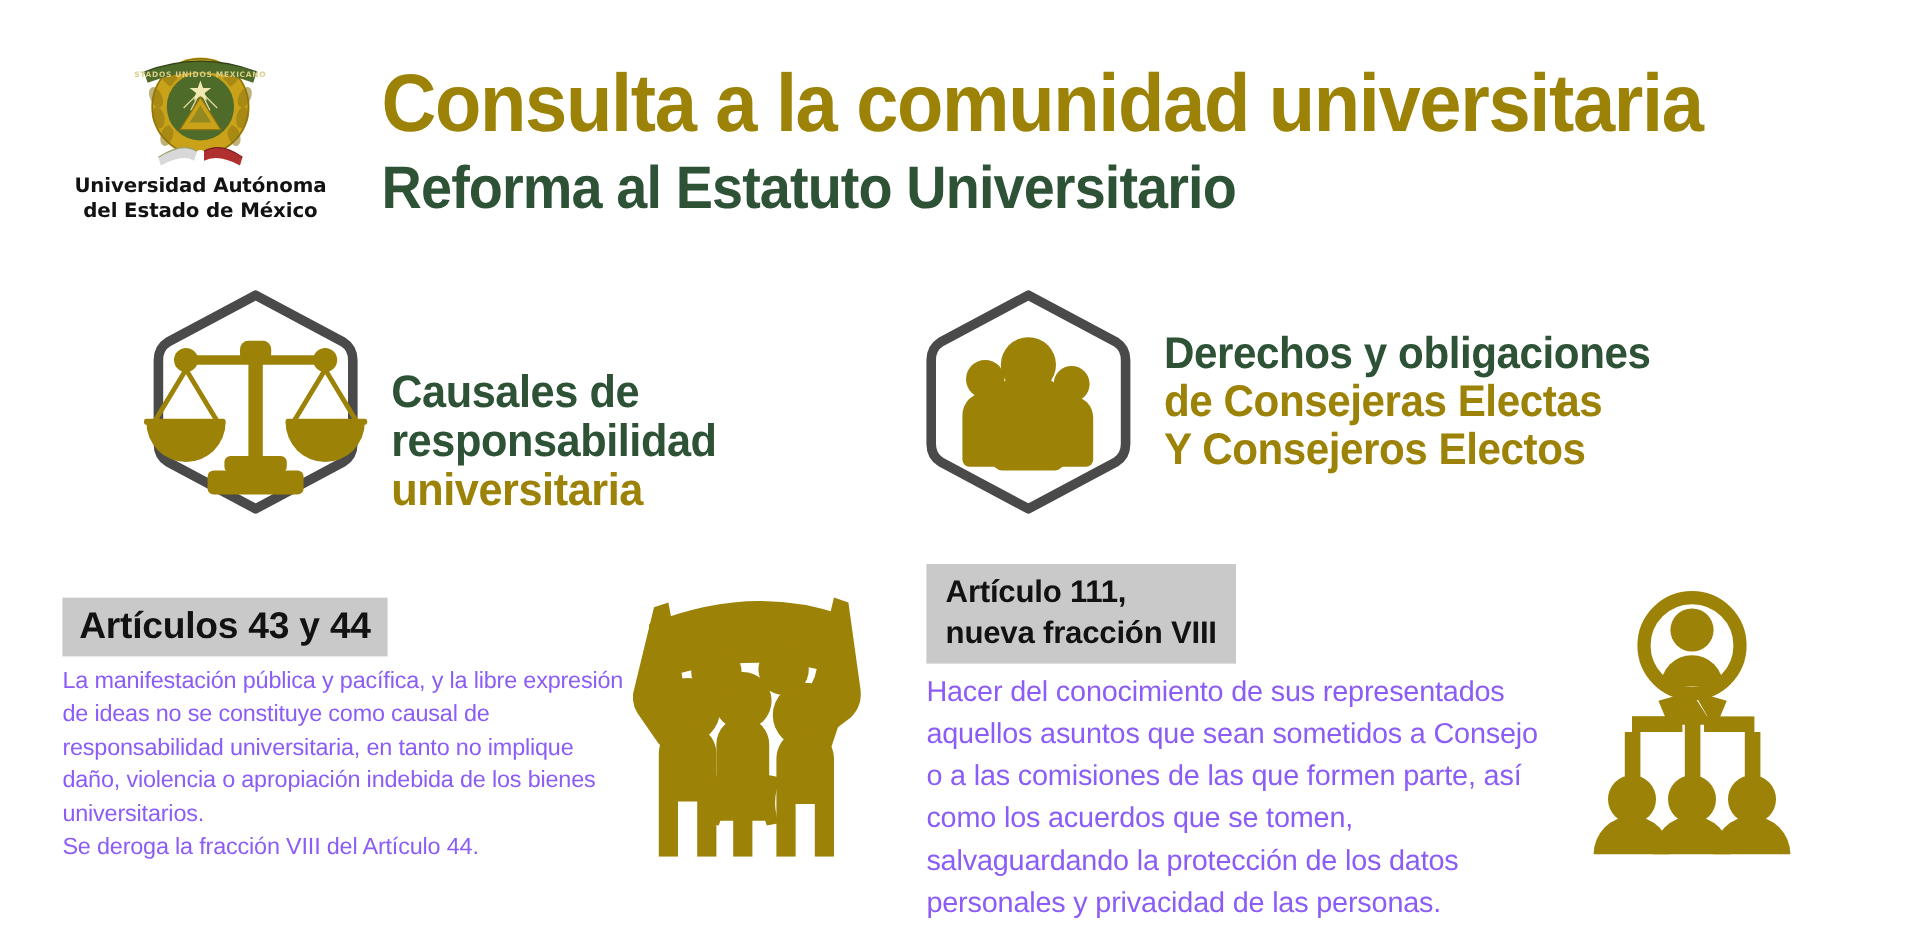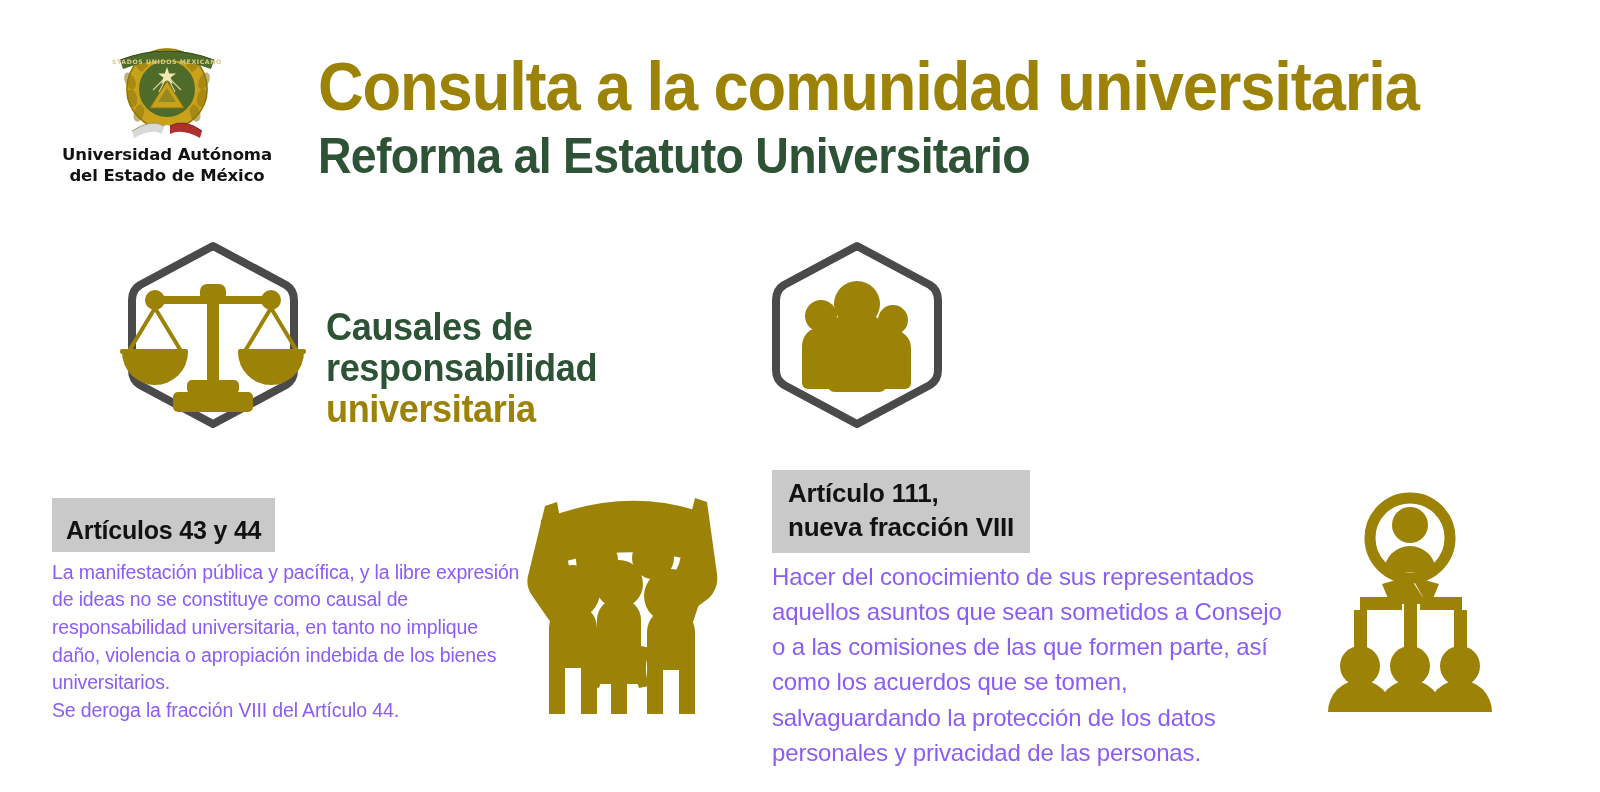--- a/index.html
+++ b/index.html
@@ -110,24 +110,24 @@
   
   .panel { position: absolute; }
   #panel-left  { left: 52px;  top: 498px; width: 470px; }
   #panel-right { left: 772px; top: 470px; width: 510px; }
 
   .panel-heading {
     display: inline-block;
     background: #C9C9C9;
     color: #121212;
     font-family: "Liberation Sans", sans-serif;
-    font-size: 25px;
+    font-size: 31px;
     font-weight: 700;
     line-height: 1.30;
-    padding: 16px 14px 5px 14px;
+    padding: 4px 14px 5px 14px;
     letter-spacing: -0.2px;
     white-space: pre-line;
   }
   #panel-right .panel-heading { font-size: 26px; padding: 7px 16px 8px 16px; }
 
   .panel-body {
     margin-top: 7px;
     font-family: "Liberation Sans", sans-serif;
     font-size: 19.5px;
     font-weight: 400;
@@ -271,20 +271,25 @@
           <path d="M-55 8 a19 19 0 0 1 38 0 L-17 45 a6 6 0 0 1 -6 6 L-49 51 a6 6 0 0 1 -6 -6 Z"></path>
 
           <circle cx="36" cy="-18" r="15"></circle>
           <path d="M18 10 a18 18 0 0 1 36 0 L54 45 a6 6 0 0 1 -6 6 L24 51 a6 6 0 0 1 -6 -6 Z"></path>
 
           <circle cx="0" cy="-34" r="23"></circle>
           <path d="M-30 2 a30 30 0 0 1 60 0 L30 46 a8 8 0 0 1 -8 8 L-22 54 a8 8 0 0 1 -8 -8 Z"></path>
         </g>
       </svg>
     </div>
+    <div class="topic-label">
+      <span class="ln green">Derechos y obligaciones</span>
+      <span class="ln gold">de Consejeras Electas</span>
+      <span class="ln gold">Y Consejeros Electos</span>
+    </div>
   </div>
 
   <div class="panel" id="panel-left">
     <div class="panel-heading">Artículos 43 y 44</div>
     <div class="panel-body">La manifestación pública y pacífica, y la libre expresión de ideas no se constituye como causal de responsabilidad universitaria, en tanto no implique daño, violencia o apropiación indebida de los bienes universitarios.
 Se deroga la fracción VIII del Artículo 44.</div>
   </div>
 
   <div id="illus-protest">
     <svg width="228" height="246" viewBox="0 0 228 246" aria-hidden="true">

